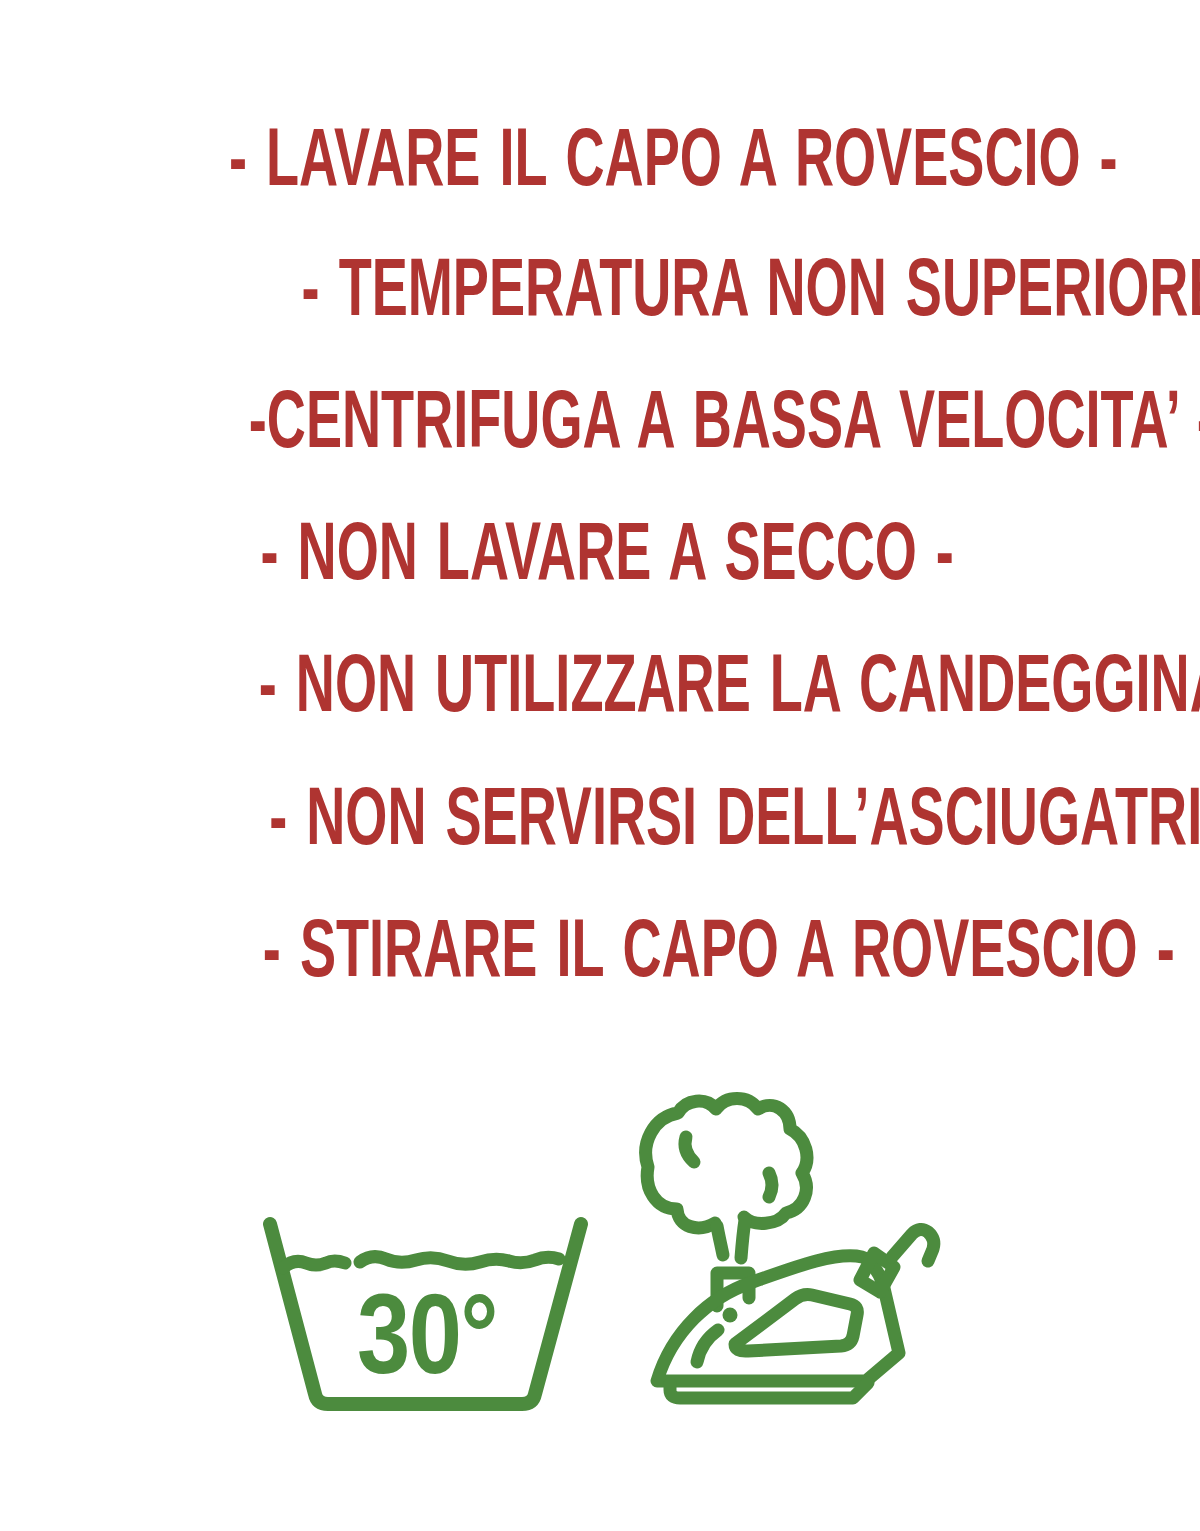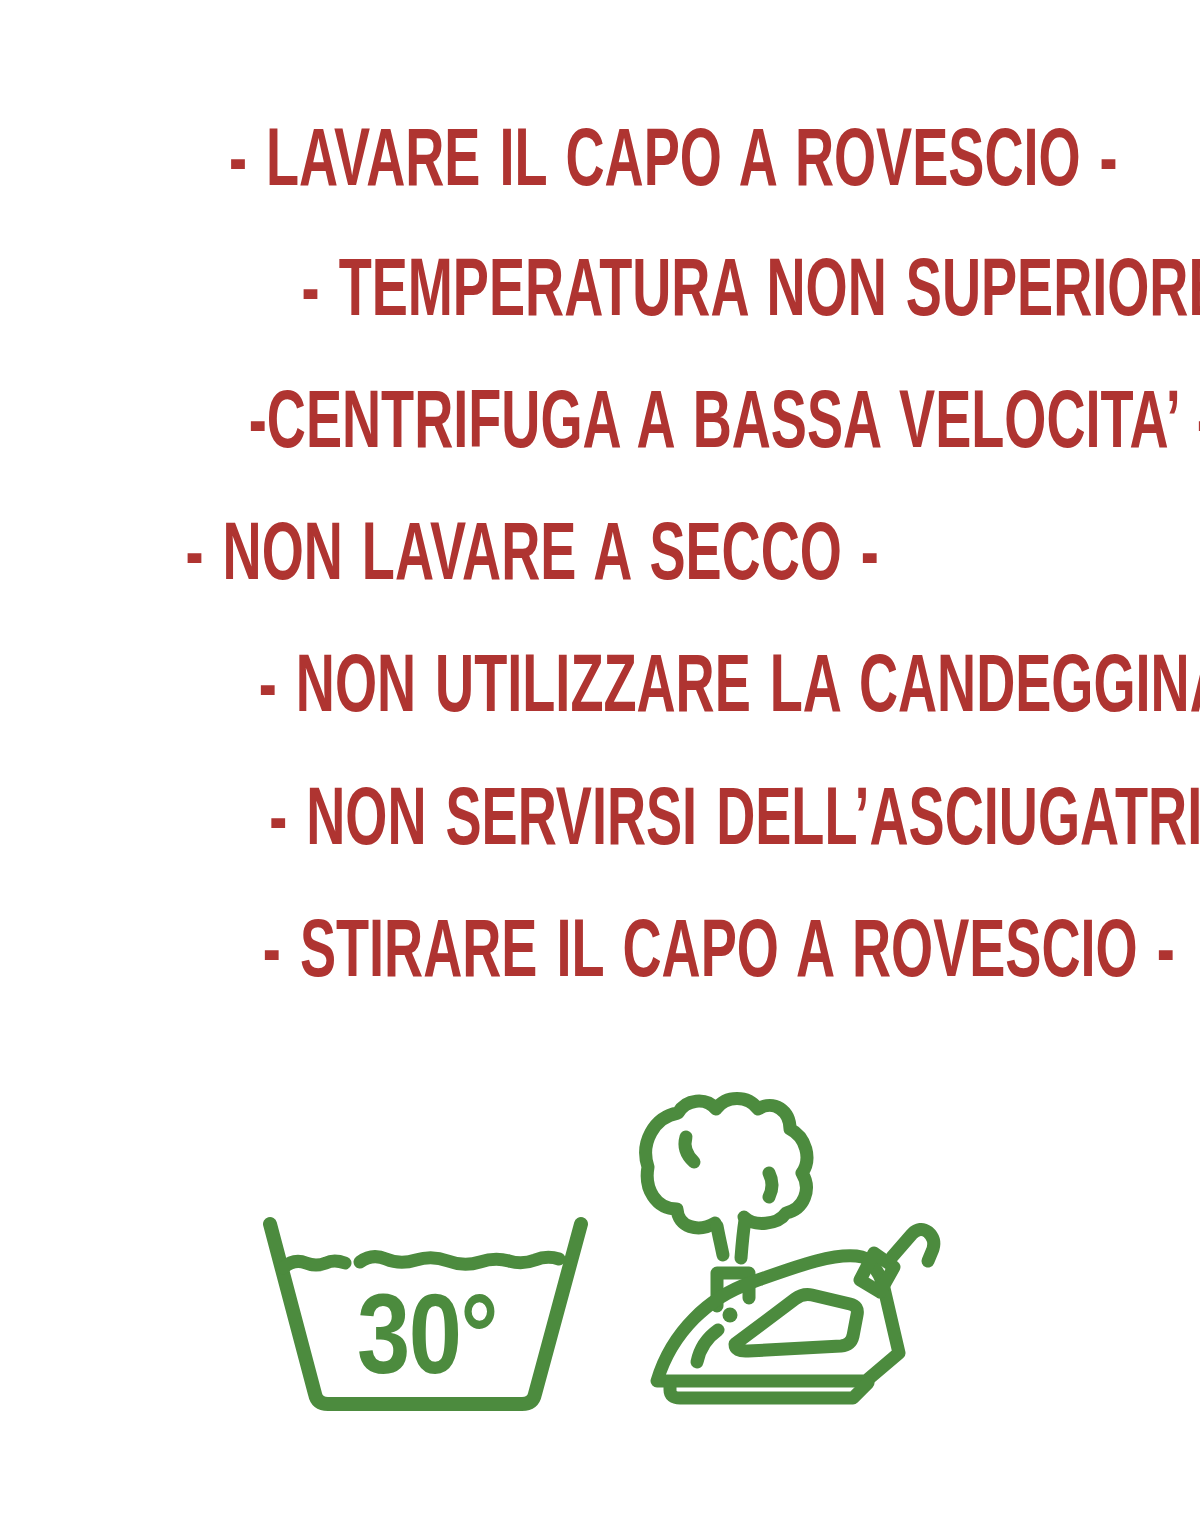--- a/index.html
+++ b/index.html
@@ -12,20 +12,21 @@
   body{
     width:1200px;height:1531px;
     position:relative;
     overflow:hidden;
     font-family:"Liberation Sans", sans-serif;
   }
   .care-line{
     position:absolute;
     left:0;width:1200px;
     height:120px;line-height:120px;
+    text-align:center;
     white-space:nowrap;
     color:var(--red);
     font-weight:bold;
     font-size:82px;
     letter-spacing:0px;
     word-spacing:6px;
   }
   .care-line > span{
     display:inline-block;
     transform:scaleX(0.66);

